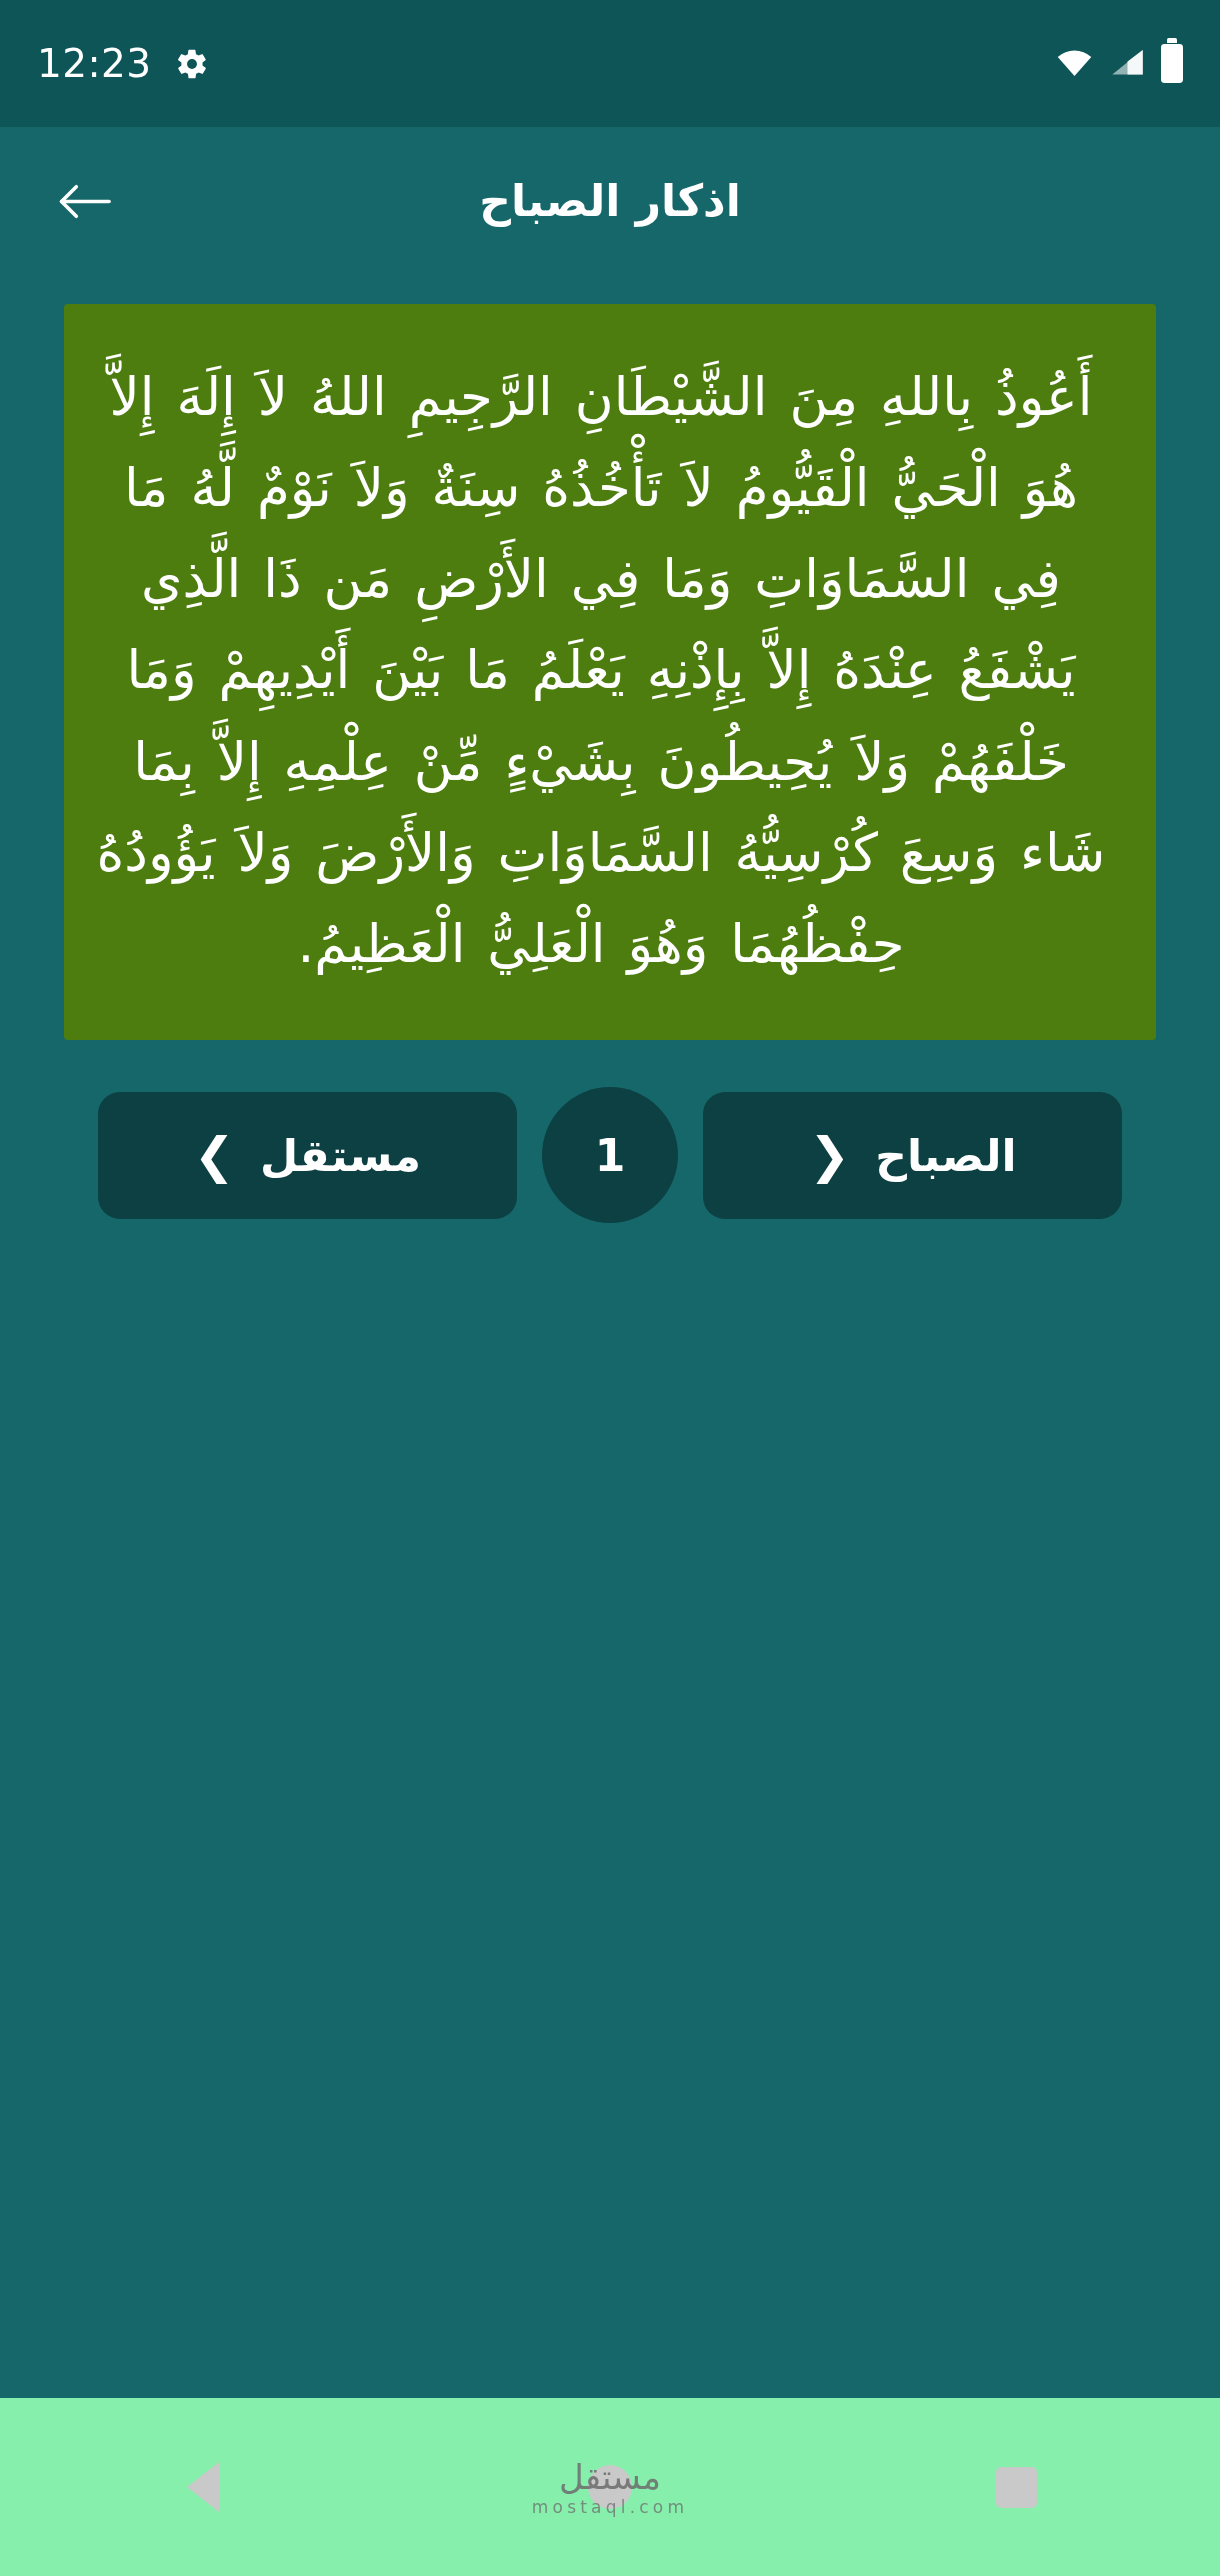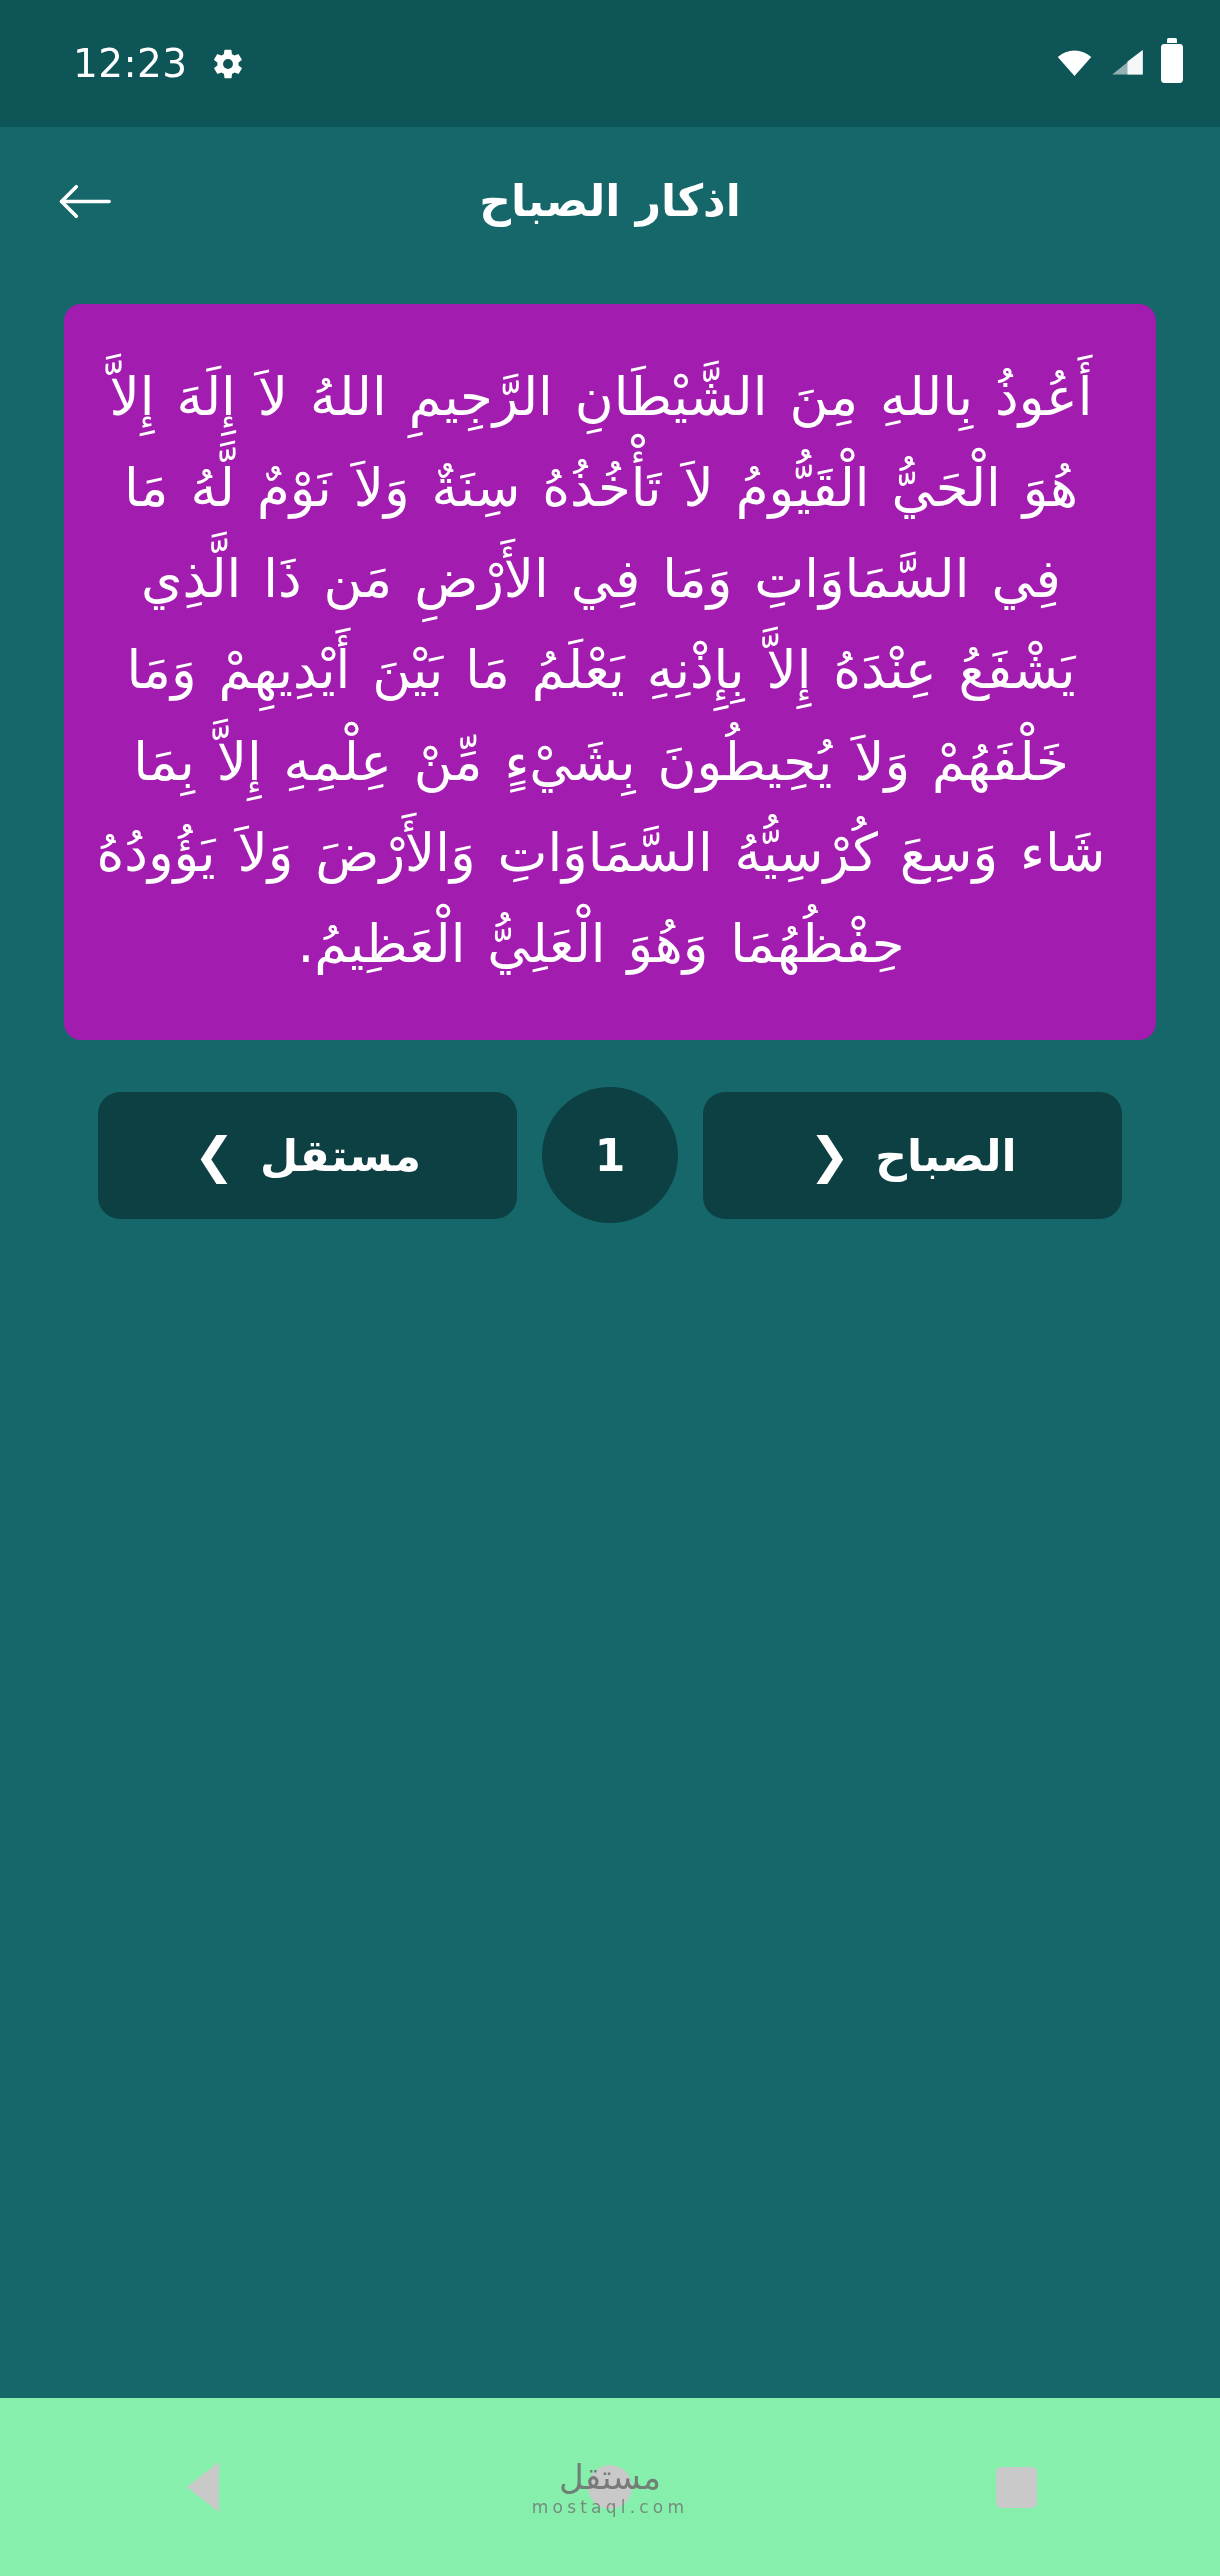--- a/index.html
+++ b/index.html
@@ -34,21 +34,20 @@
   }
   .status-left {
     display: flex;
     align-items: center;
     gap: 24px;
   }
   .status-clock {
     color: #ffffff;
     font-size: 39px;
     letter-spacing: 0.4px;
-    margin-left: 36px;
   }
   .gear-icon { display:block; }
   .status-right {
     display: flex;
     align-items: center;
     gap: 15.3px;
   }
   .battery {
     width: 22px;
     height: 39px;
@@ -100,22 +99,22 @@
 
   
   .content-area {
     flex: 1 1 auto;
     padding: 29px 64px 0 64px;
     display: flex;
     flex-direction: column;
     min-height: 0;
   }
   .dhikr-card {
-    background: #a21caf;
-    border-radius: 17px;
+    background: #4d7c0f;
+    border-radius: 4px;
     padding: 47px 34px 51px 16px;
     max-height: 1618px;
     overflow: hidden;
   }
   .dhikr-text {
     color: #ffffff;
     font-size: 53px;
     line-height: 1.72;
     text-align: center;
     direction: rtl;

